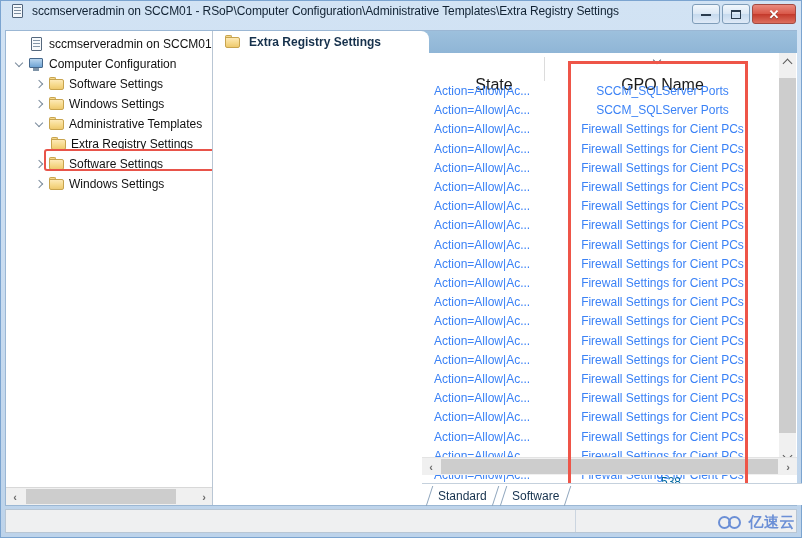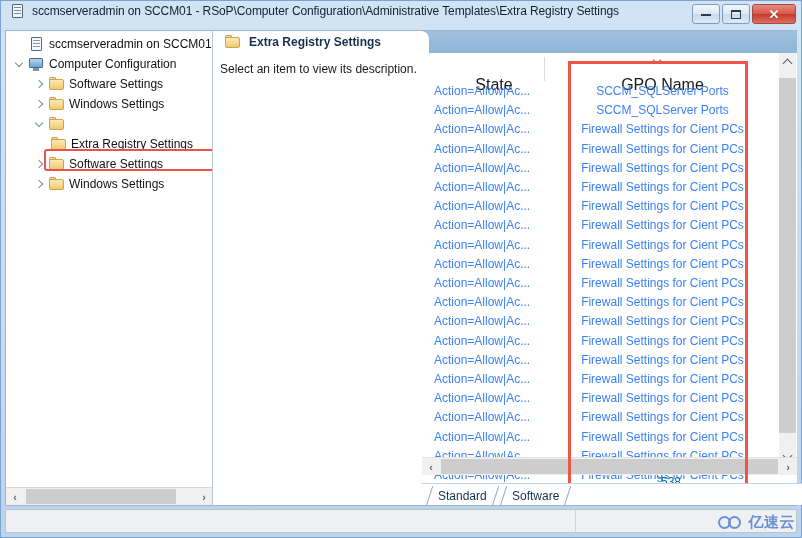--- a/index.html
+++ b/index.html
@@ -469,20 +469,21 @@
           </span>
           <span>Windows Settings</span>
         </div>
 
         <div class="tnode" style="padding-left:26px">
           <span class="tw chev-d"></span>
           <span class="ticon ic-folder">
             <span class="ft"></span>
               <span class="fb"></span>
           </span>
+          <span>Administrative Templates</span>
         </div>
 
         <div class="tnode" style="padding-left:44px">
           <span class="ticon ic-folder">
             <span class="ft"></span>
               <span class="fb"></span>
           </span>
           <span>Extra Registry Settings</span>
         </div>
 
@@ -523,21 +524,20 @@
           <span class="ticon ic-folder">
             <span class="ft"></span>
               <span class="fb"></span>
           </span>
           <span id="rp-tab-label">Extra Registry Settings</span>
         </div>
       </div>
 
       <div id="rp-body">
 
-        <div id="rp-desc">Select an item to view its description.</div>
 
         <div id="listview">
 
           <div class="col-sep"></div>
 
           <div class="lv-head" id="head-state">State</div>
           <div class="lv-head" id="head-gpo">GPO Name</div>
           <div id="sort-chevron"></div>
 
           <div id="rows-container">

